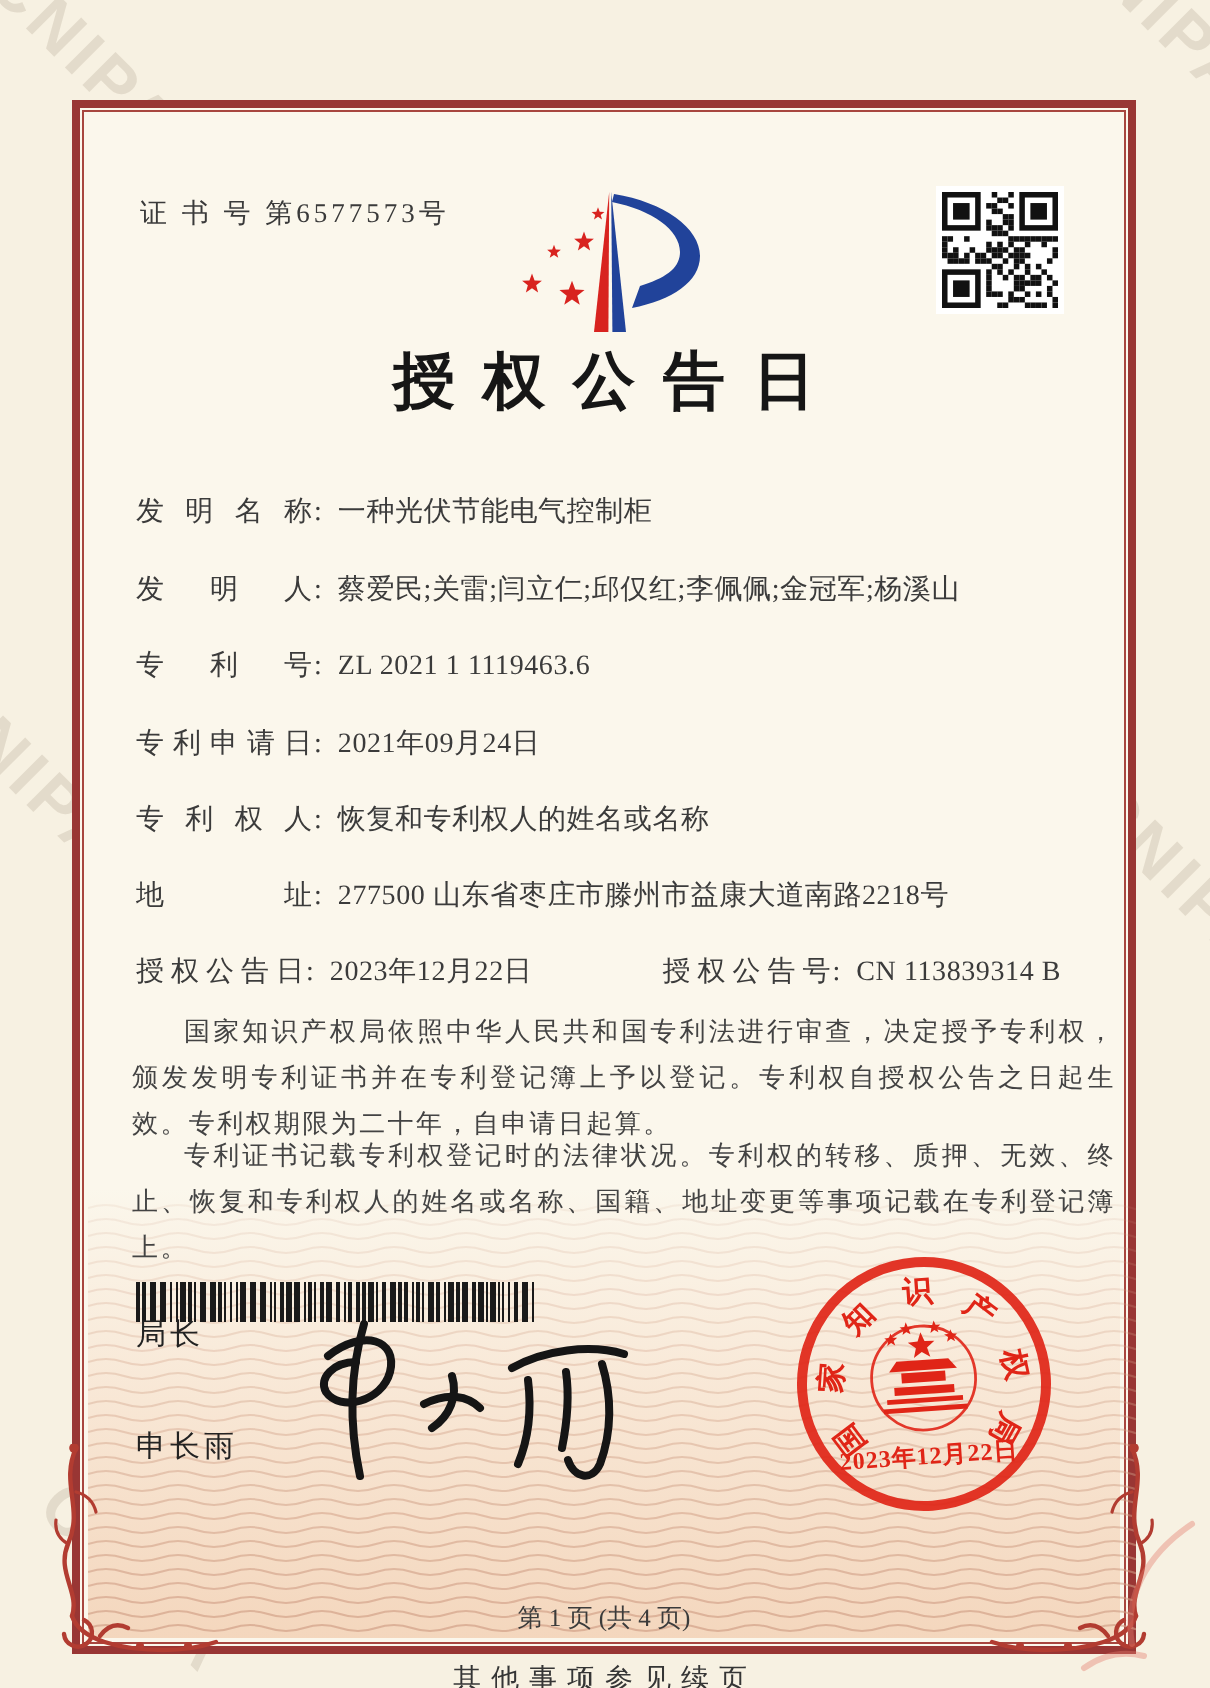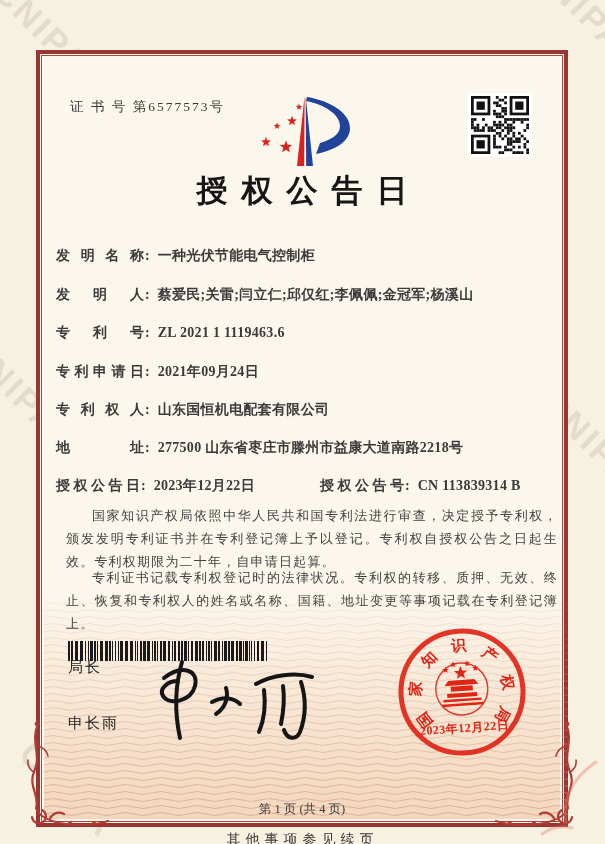--- a/index.html
+++ b/index.html
@@ -12,21 +12,21 @@
          border:4px solid #993634;background:#fbf7ec;box-sizing:border-box;}
   .frame-inner{position:absolute;inset:1px;border:1px solid #a8463f;pointer-events:none;}
   .tint{position:absolute;left:4px;right:4px;bottom:4px;height:225px;
         background:linear-gradient(180deg,rgba(246,221,199,0) 0%,rgba(246,219,196,.55) 45%,rgba(243,211,184,.9) 100%);}
   .waves{position:absolute;left:4px;right:4px;bottom:4px;height:225px;}
   .cert-no{position:absolute;left:30px;top:44px;font-size:13.5px;color:#3a3a3a;letter-spacing:2px;}
   .logo{position:absolute;left:216px;top:34px;width:100px;height:82px;}
   .qr{position:absolute;left:428px;top:39px;width:64px;height:64px;background:#fff;padding:3px;box-sizing:border-box;}
   .title{position:absolute;left:0;top:116px;width:100%;text-align:center;
          font-size:31px;font-weight:bold;color:#161616;letter-spacing:14px;text-indent:14px;}
-  .row{position:absolute;left:16px;font-size:14px;color:#3b3b3b;white-space:nowrap;font-weight:bold;}
+  .row{position:absolute;left:28px;font-size:14px;color:#3b3b3b;white-space:nowrap;}
   .flabel{display:inline-block;width:88px;text-align:justify;text-align-last:justify;}
   .fcolon{display:inline-block;margin:0 8px 0 1px;}
   .fval{letter-spacing:.3px;}
   .glabel2{display:inline-block;width:84px;text-align:justify;text-align-last:justify;}
   .para{position:absolute;left:26px;width:492px;font-size:13px;line-height:23px;color:#434343;
         text-align:justify;text-indent:2em;letter-spacing:1.2px;margin:0;}
   .barcode{position:absolute;left:28px;top:587px;width:206px;height:20px;display:flex;align-items:stretch;}
   .barcode i{display:block;height:100%;}
   .director{position:absolute;left:28px;font-size:15px;color:#222;
             font-family:"Liberation Sans","DejaVu Sans",sans-serif;font-weight:500;letter-spacing:2px;}
@@ -249,21 +249,21 @@
     <div class="row" style="top:232px">
       <span class="flabel">发明人</span><span class="fcolon">:</span><span class="fval">蔡爱民;关雷;闫立仁;邱仅红;李佩佩;金冠军;杨溪山</span>
     </div>
     <div class="row" style="top:270px">
       <span class="flabel">专利号</span><span class="fcolon">:</span><span class="fval">ZL 2021 1 1119463.6</span>
     </div>
     <div class="row" style="top:309px">
       <span class="flabel">专利申请日</span><span class="fcolon">:</span><span class="fval">2021年09月24日</span>
     </div>
     <div class="row" style="top:347px">
-      <span class="flabel">专利权人</span><span class="fcolon">:</span><span class="fval">山东国恒机电配套有限公司</span>
+      <span class="flabel">专利权人</span><span class="fcolon">:</span><span class="fval">恢复和专利权人的姓名或名称</span>
     </div>
     <div class="row" style="top:385px">
       <span class="flabel">地址</span><span class="fcolon">:</span><span class="fval">277500 山东省枣庄市滕州市益康大道南路2218号</span>
     </div>
     <div class="row" style="top:423px">
       <span class="glabel2">授权公告日</span><span class="fcolon">:</span><span class="fval">2023年12月22日</span>
       <span style="display:inline-block;width:58px"></span>
       <span class="glabel2">授权公告号</span><span class="fcolon">:</span><span class="fval">CN 113839314 B</span>
     </div>
 

